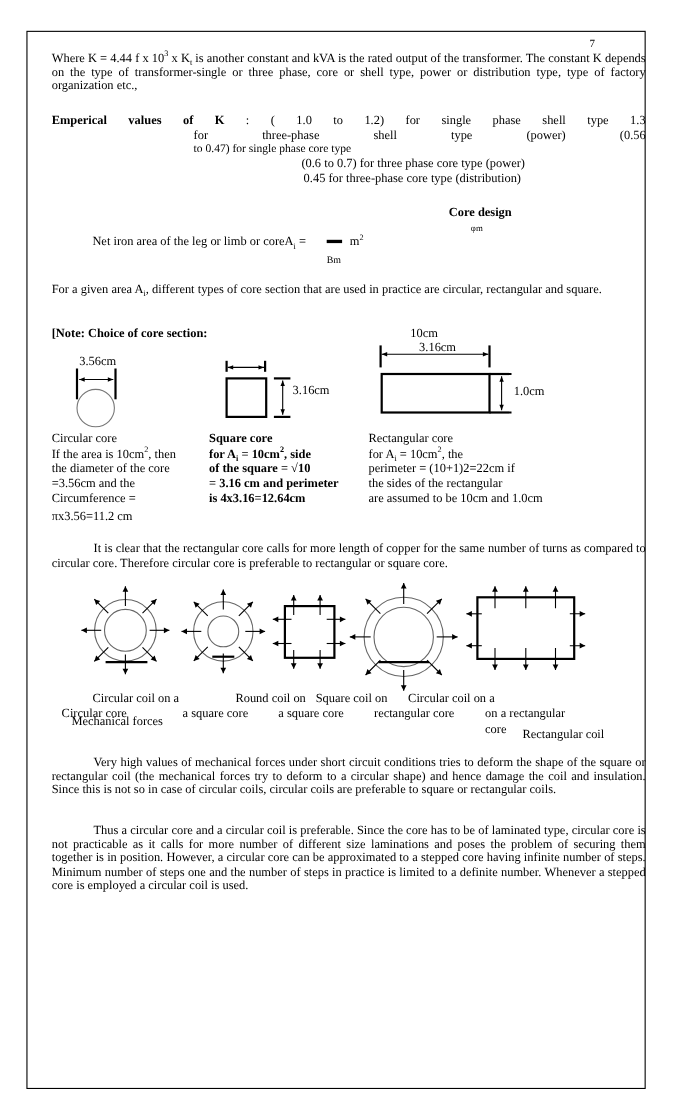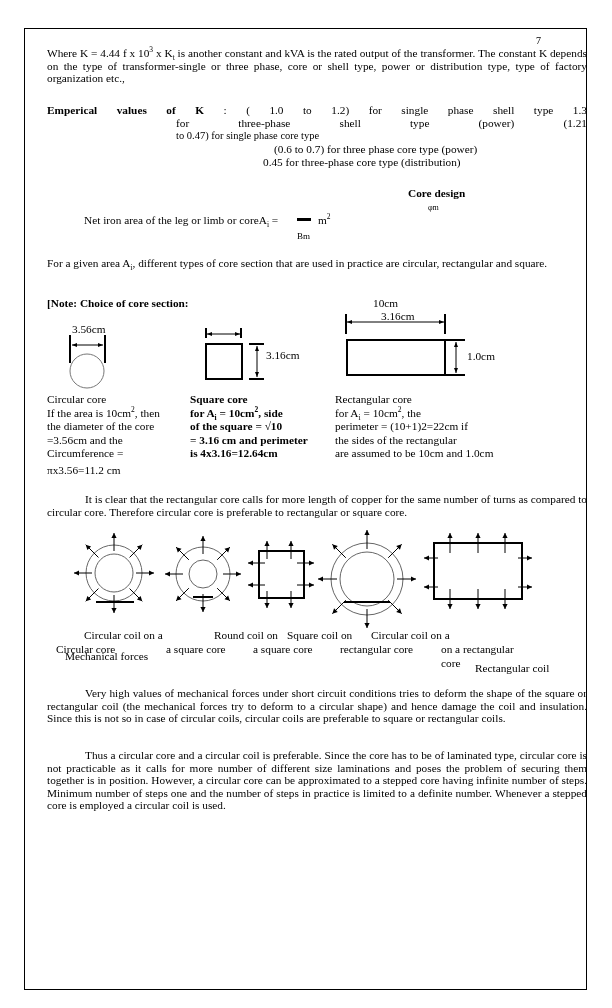--- a/index.html
+++ b/index.html
@@ -44,25 +44,25 @@
   <span>shell</span>
   <span>type</span>
   <span>1.3</span>
 </div>
 <div class="emp-row" style="top:117px; left:176px; width:411px;">
   <span>for</span>
   <span>three-phase</span>
   <span>shell</span>
   <span>type</span>
   <span>(power)</span>
-  <span>(1.21</span>
+  <span>(0.56</span>
 </div>
 <div class="abs" style="left:176px; top:130px; font-size:10.5px;">to 0.47) for single phase core type</div>
 <div class="abs" style="left:274px; top:143px;">(0.6 to 0.7) for three phase core type (power)</div>
-<div class="abs" style="left:263px; top:156px;">0.45 for three-phase core type (distribution)</div>
+<div class="abs" style="left:276px; top:156px;">0.45 for three-phase core type (distribution)</div>
 
 <div class="abs b" style="left:408px; top:187px;">Core design</div>
 <div class="abs" style="left:428px; top:202px; font-size:8px;">φm</div>
 <div class="abs" style="left:84px; top:214px;">
   <span>Net iron area of the leg or limb or coreA</span><sub>i</sub><span> =</span>
 </div>
 <div style="position:absolute; left:297px; top:218px; width:14px; height:3px; background:#000;"></div>
 <div class="abs" style="left:297px; top:230px; font-size:9px;">Bm</div>
 <div class="abs" style="left:318px; top:214px;"><span>m</span><sup>2</sup></div>
 

